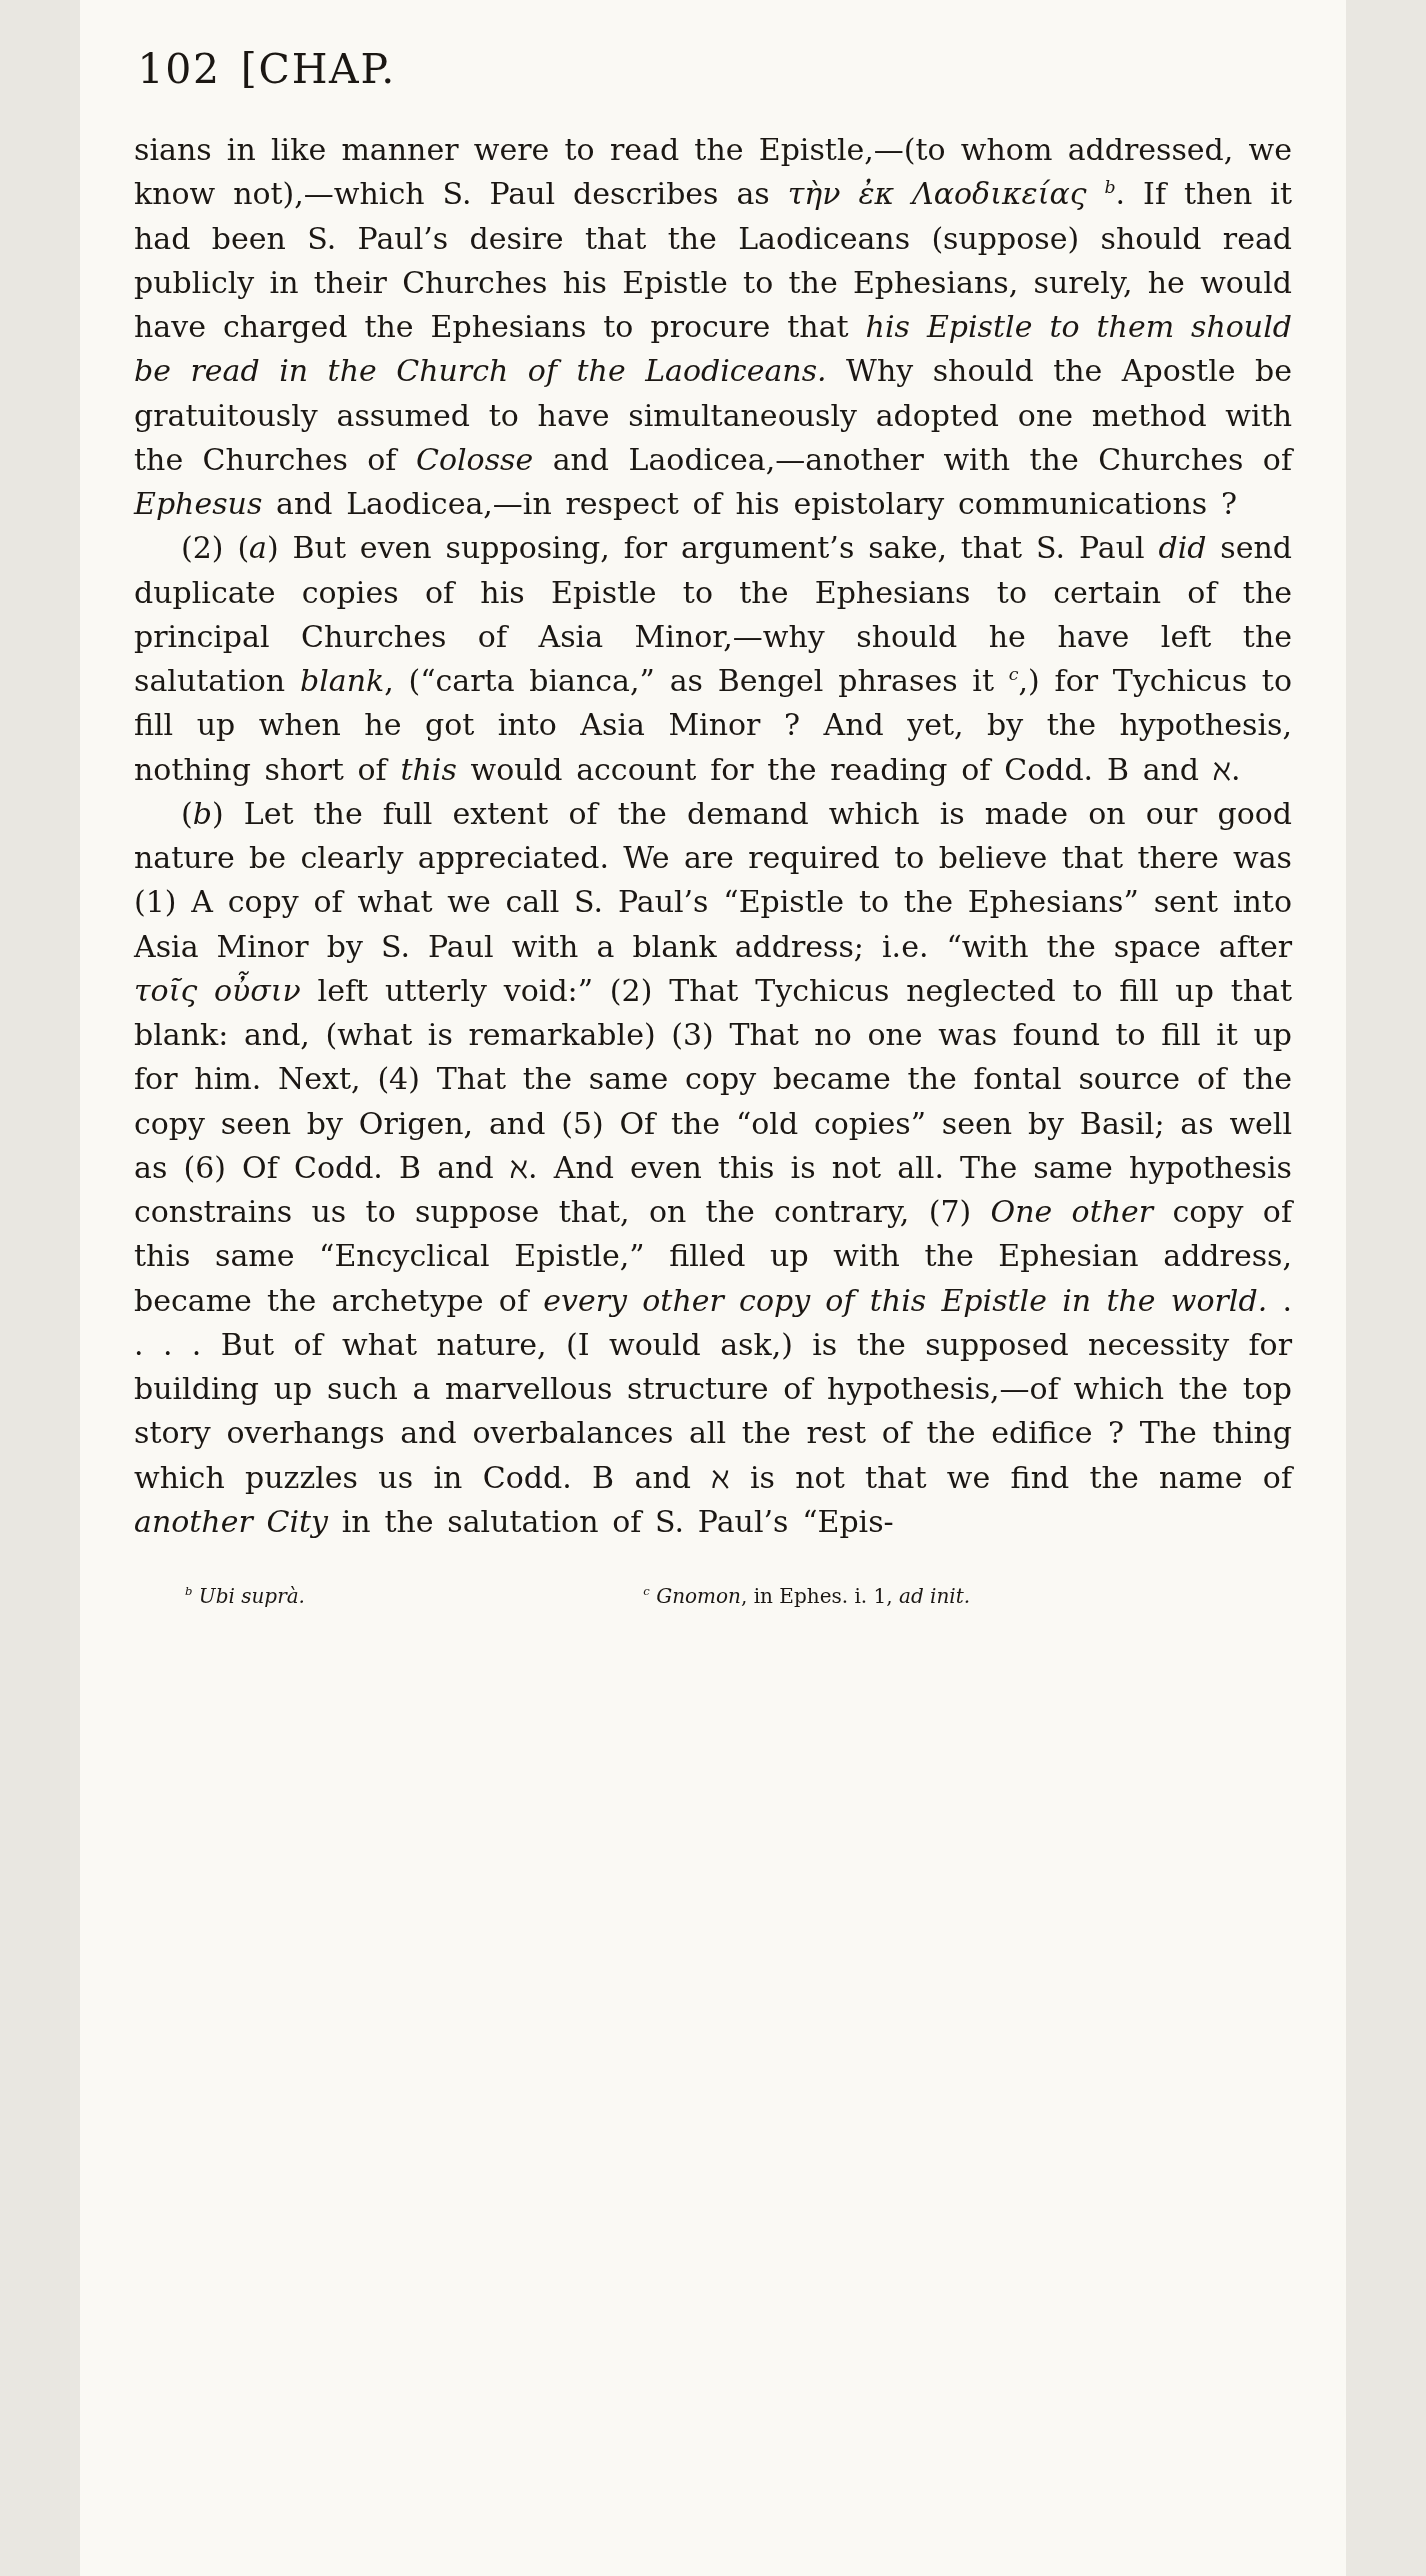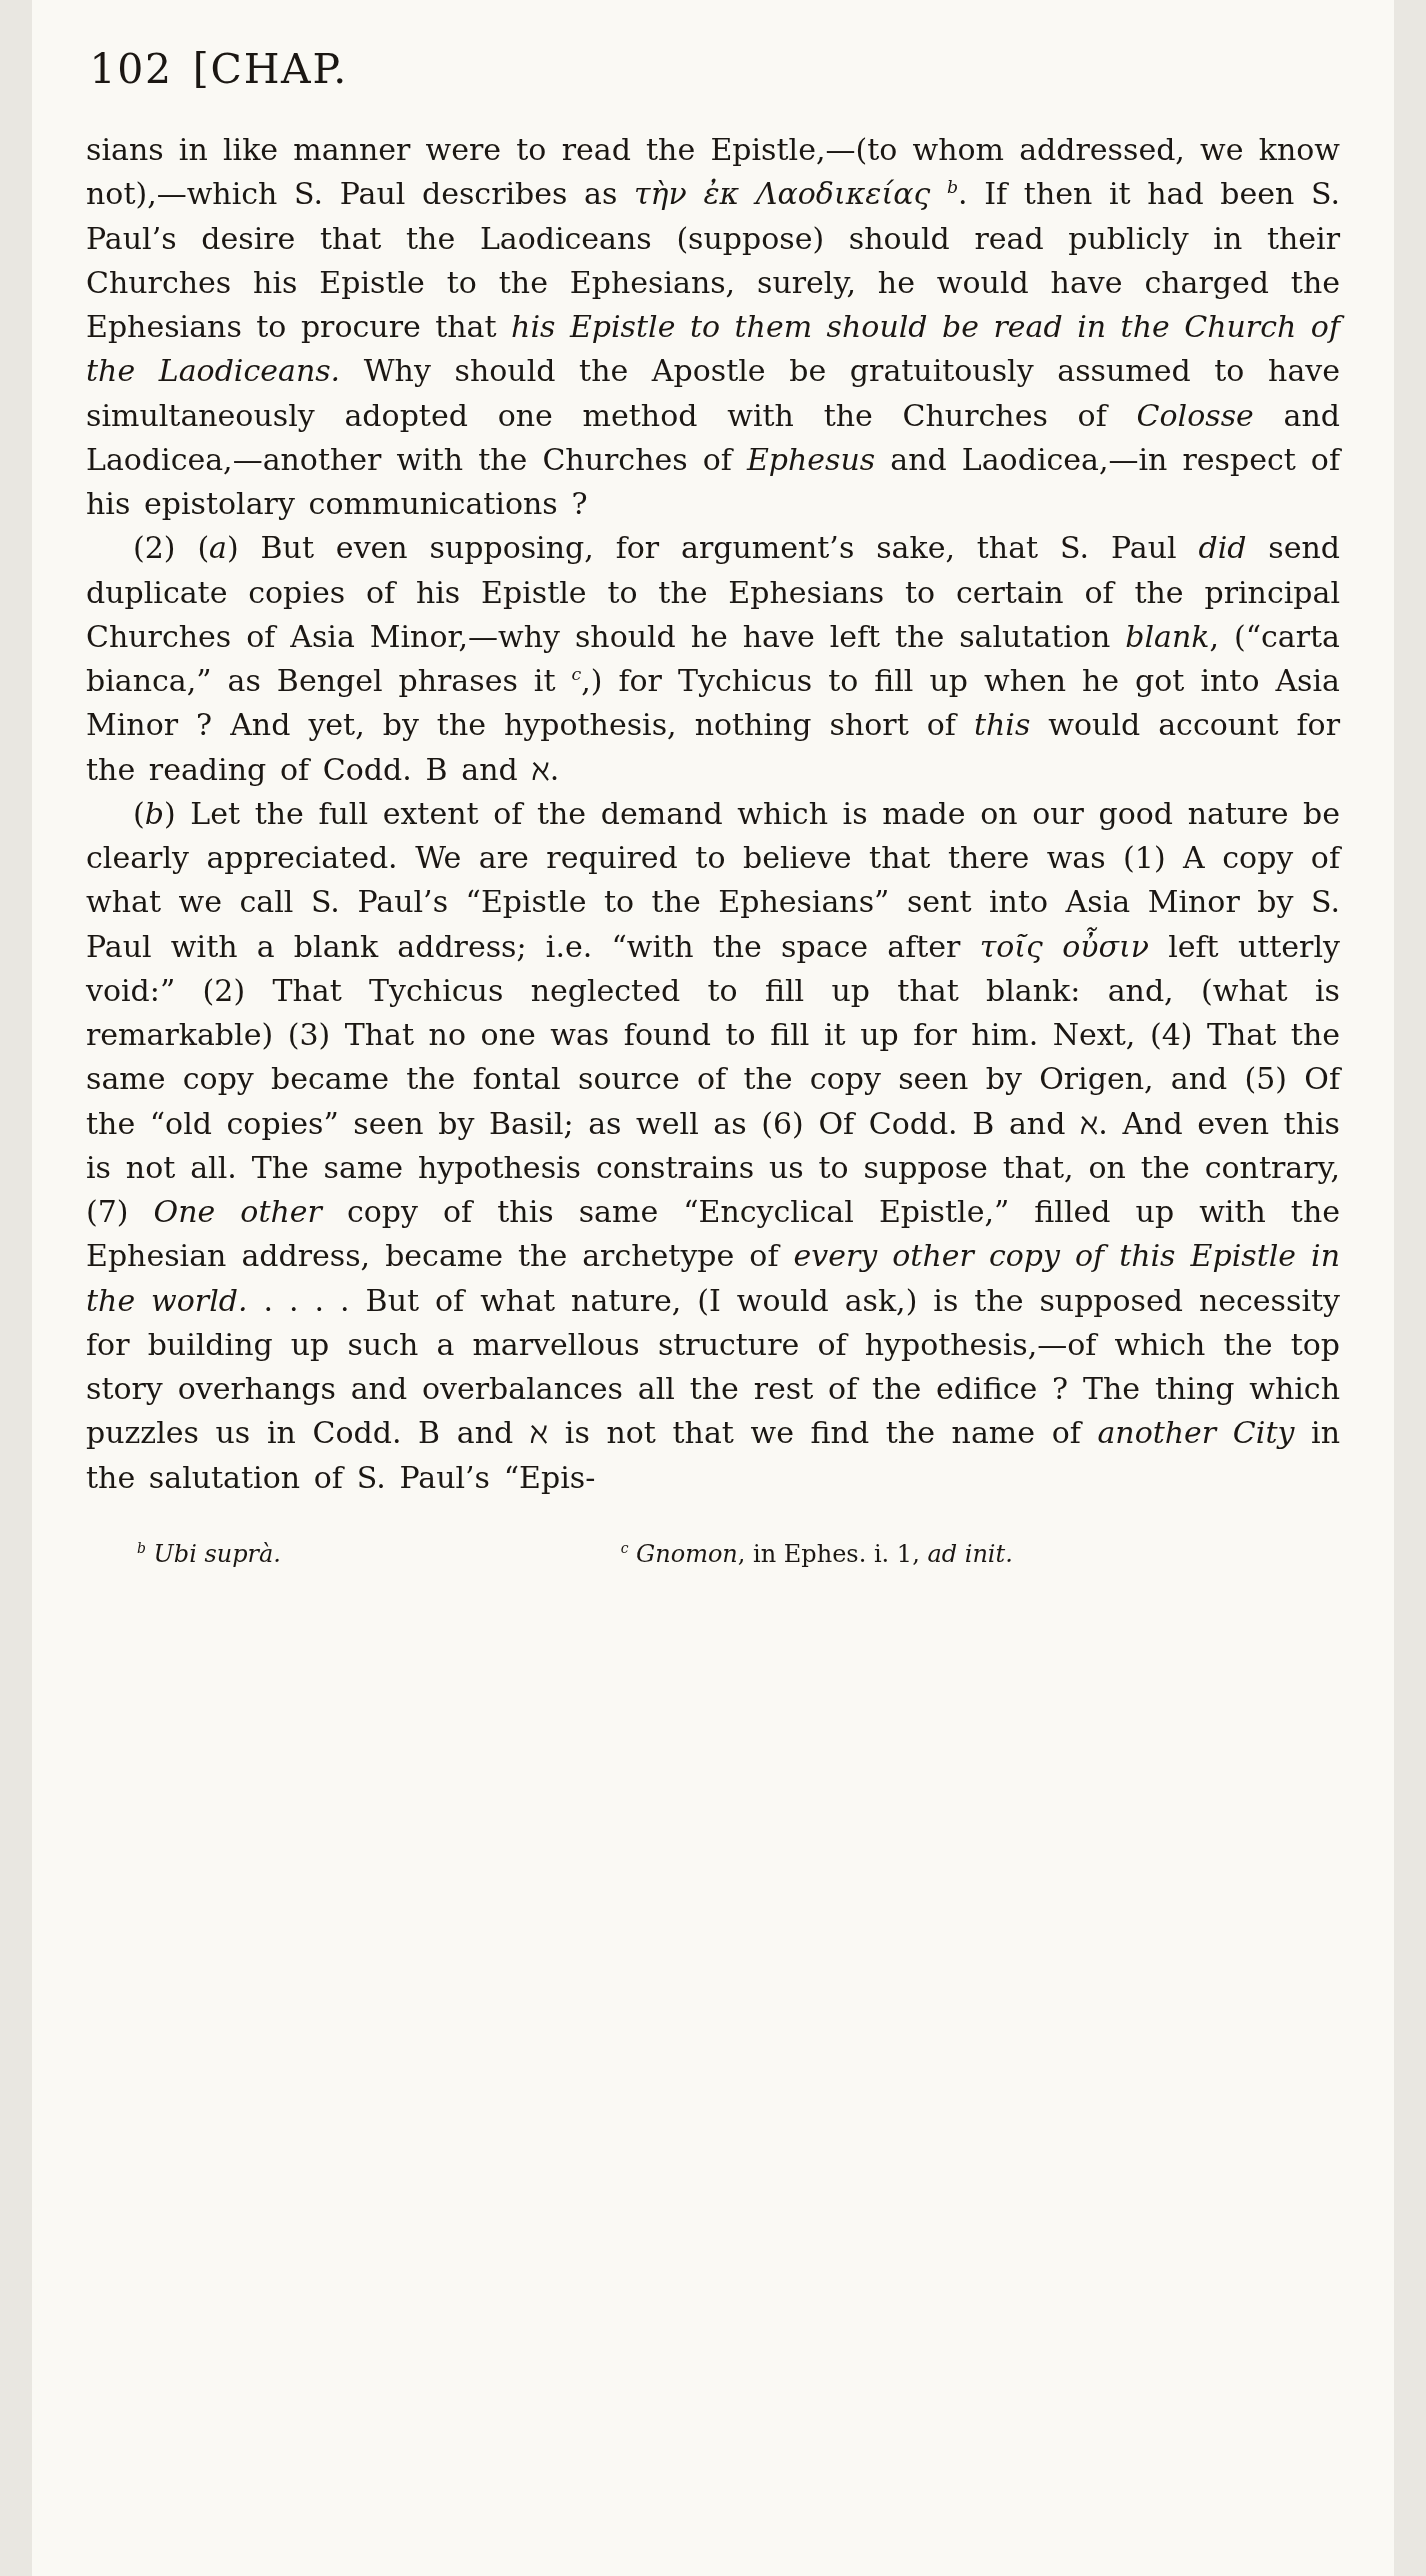--- a/index.html
+++ b/index.html
@@ -2,21 +2,21 @@
 <html style="font-size:14px"><head>
 <meta charset="utf-8">
 <style>
   html, body {
     margin: 0;
     padding: 0;
     background: #e9e7e1;
   }
   .page {
     position: relative;
-    width: 1362px;
+    width: 1266px;
     height: 2576px;
     box-sizing: border-box;
     margin: 0 auto;
     padding: 38px 54px 35px 54px;
     background: #faf9f4;
     color: #1b1713;
     font-family: "DejaVu Serif", "Liberation Serif", serif;
     overflow: hidden;
   }
   
@@ -64,21 +64,21 @@
   }
   .sup {
     font-size: 0.58em;
     vertical-align: super;
     line-height: 0;
     font-style: italic;
   }
   
   .footnotes {
     margin-top: 40px;
-    font-size: 24px;
+    font-size: 20px;
     white-space: nowrap;
   }
   .footnote.first {
     margin-left: 51px;
   }
   .footnote.second {
     margin-left: 332px;
   }
 </style>
 </head>

